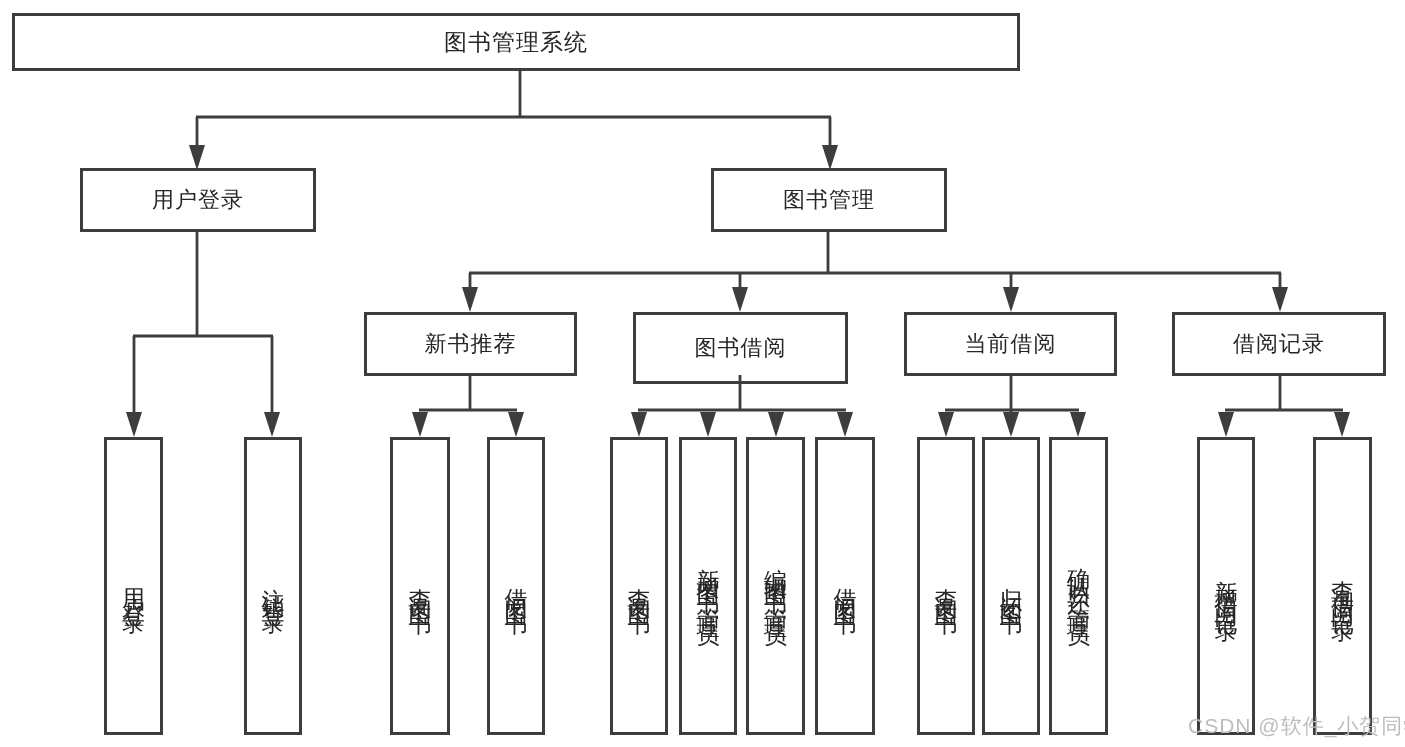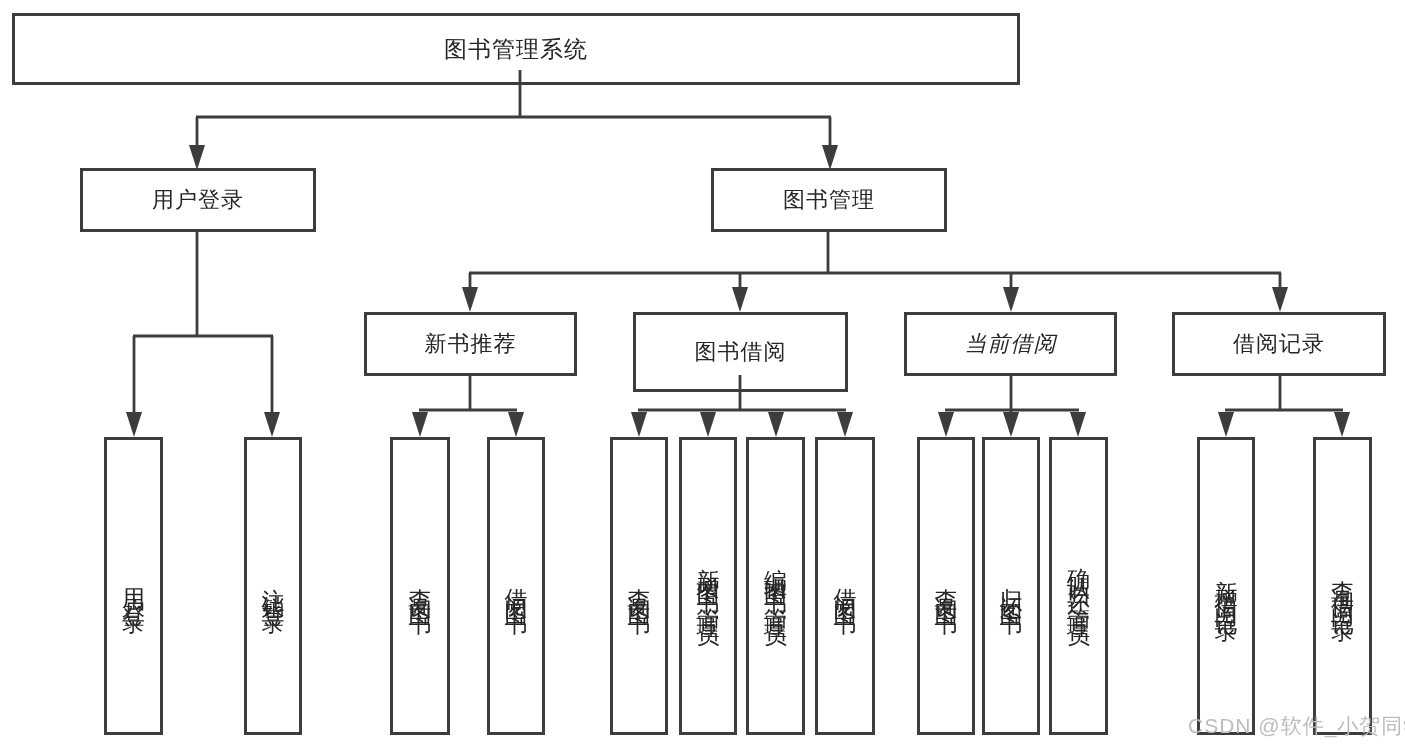--- a/index.html
+++ b/index.html
@@ -83,38 +83,38 @@
     <polygon class="c-arrow" points="946,437 938,412 954,412"></polygon>
     <polygon class="c-arrow" points="1011,437 1003,412 1019,412"></polygon>
     <polygon class="c-arrow" points="1078,437 1070,412 1086,412"></polygon>
 
     <line class="c-line" x1="1280" y1="375" x2="1280" y2="411"></line>
     <line class="c-line" x1="1225" y1="410" x2="1343" y2="410"></line>
     <polygon class="c-arrow" points="1226,437 1218,412 1234,412"></polygon>
     <polygon class="c-arrow" points="1342,437 1334,412 1350,412"></polygon>
   </svg>
 
-  <div class="node node-h node-root" style="left:12px;top:13px;width:1008px;height:72px;">
+  <div class="node node-h node-root" style="left:12px;top:13px;width:1008px;height:58px;">
     <span>图书管理系统</span>
   </div>
 
   <div class="node node-h" style="left:80px;top:168px;width:236px;height:64px;">
     <span>用户登录</span>
   </div>
   <div class="node node-h" style="left:364px;top:312px;width:213px;height:64px;">
     <span>新书推荐</span>
   </div>
 
   <div class="node node-h" style="left:711px;top:168px;width:236px;height:64px;">
     <span>图书管理</span>
   </div>
-  <div class="node node-h" style="left:633px;top:312px;width:215px;height:80px;">
+  <div class="node node-h" style="left:633px;top:312px;width:215px;height:72px;">
     <span>图书借阅</span>
   </div>
-  <div class="node node-h" style="left:904px;top:312px;width:213px;height:64px;font-style:italic;">
+  <div class="node node-h" style="left:904px;top:312px;width:213px;height:64px;">
     <span>当前借阅</span>
   </div>
   <div class="node node-h" style="left:1172px;top:312px;width:214px;height:64px;">
     <span>借阅记录</span>
   </div>
 
   <div class="node node-v" style="left:104px;top:437px;width:59px;height:298px;">
     <span class="vtext">用户登录</span>
   </div>
   <div class="node node-v" style="left:244px;top:437px;width:58px;height:298px;">

